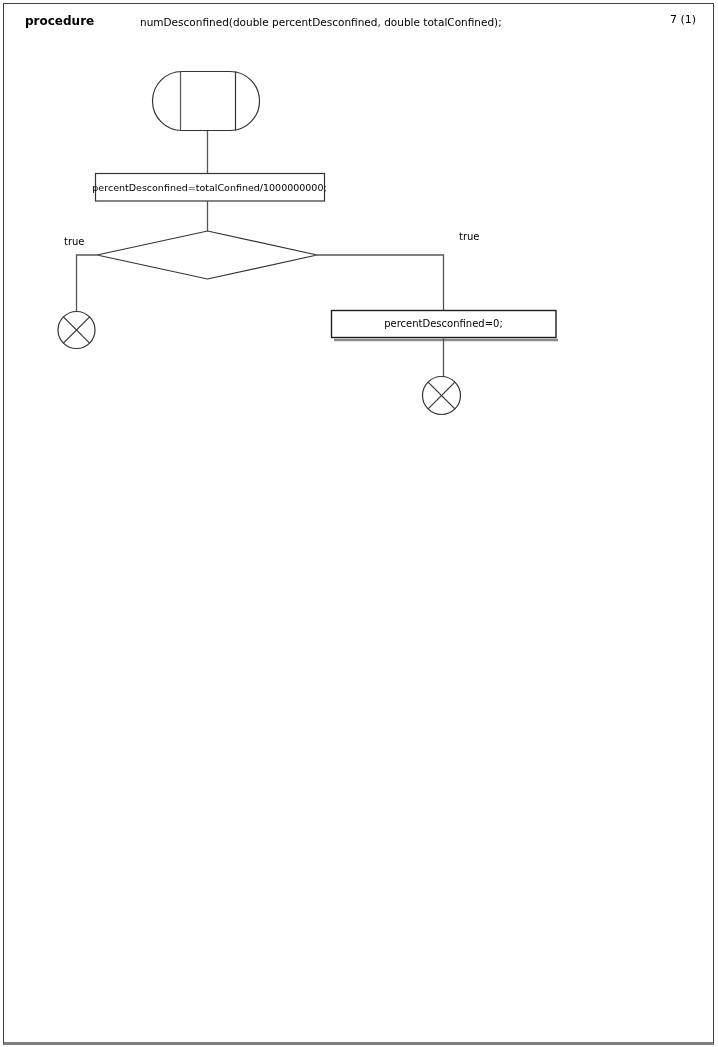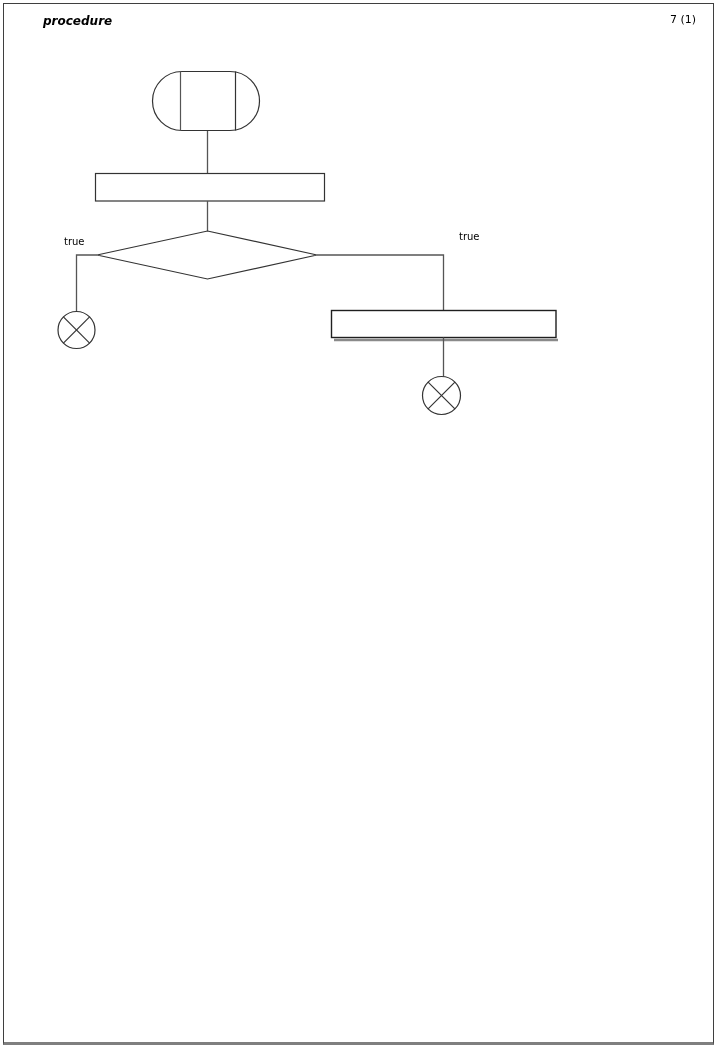--- a/index.html
+++ b/index.html
@@ -21,27 +21,26 @@
     top: 3px;
     right: 4px;
     bottom: 2px;
     border: 1px solid #3f3f3f;
     border-bottom: 3px solid #7f7f7f;
     background: #ffffff;
     box-sizing: border-box;
   }
   .hdr-kind {
     position: absolute;
-    left: 43px;
+    left: 25px;
     top: 14px;
     font-size: 12px;
     font-weight: bold;
     color: #000;
     white-space: nowrap;
-    font-style: italic;
   }
   .hdr-signature {
     position: absolute;
     left: 140px;
     top: 16px;
     font-size: 10.5px;
     color: #000;
     white-space: nowrap;
   }
   .hdr-page {
@@ -78,20 +77,21 @@
   .lbl-false { left: 64px;  top: 236px; }
   .lbl-true  { left: 459px; top: 231px; }
 </style>
 </head>
 <body>
 
 <div class="canvas">
   <div class="frame"></div>
 
   <span class="hdr-kind">procedure</span>
+  <span class="hdr-signature">numDesconfined(double percentDesconfined, double totalConfined);</span>
   <span class="hdr-page">7 (1)</span>
 
   <svg class="flow" width="718" height="1047" viewBox="0 0 718 1047">
 
     <g fill="none" stroke="#333333" stroke-width="1.2">
       <rect x="152.5" y="71.5" width="107" height="59" rx="29.5" ry="29.5"></rect>
       <line x1="180.5" y1="71.5" x2="180.5" y2="130.5" stroke="#555555"></line>
       <line x1="235.5" y1="71.5" x2="235.5" y2="130.5"></line>
     </g>
 
@@ -119,19 +119,21 @@
 
     <line x1="443.5" y1="337.5" x2="443.5" y2="376.5" stroke="#555555" stroke-width="1.3"></line>
 
     <g fill="none" stroke="#333333" stroke-width="1.2">
       <circle cx="441.5" cy="395.5" r="19"></circle>
       <line x1="428.1" y1="382.1" x2="454.9" y2="408.9"></line>
       <line x1="454.9" y1="382.1" x2="428.1" y2="408.9"></line>
     </g>
   </svg>
 
+  <div class="node-text txt-process1">percentDesconfined=totalConfined/1000000000;</div>
 
 
   <span class="lbl lbl-false">true</span>
 
   <span class="lbl lbl-true">true</span>
 
+  <div class="node-text txt-process2">percentDesconfined=0;</div>
 </div>
 
 </body></html>

